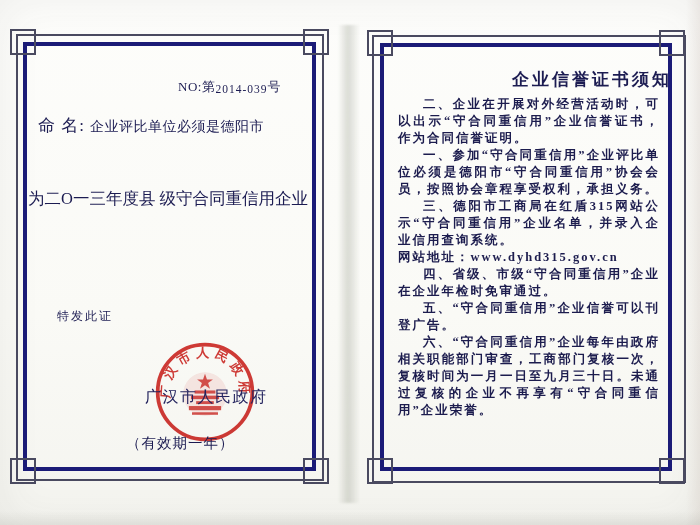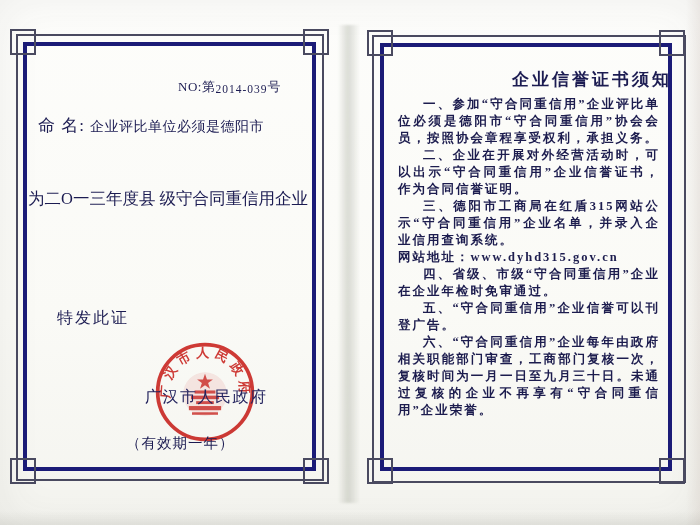--- a/index.html
+++ b/index.html
@@ -91,21 +91,21 @@
 
   .award-line {
     position: absolute; left: 18px; top: 160px;
     width: 290px;
     font-size: 16.5px; letter-spacing: 0px;
     white-space: nowrap;
   }
 
   .issue-line {
     position: absolute; left: 47px; top: 280px;
-    font-size: 16px; letter-spacing: 2px;
+    font-size: 12px; letter-spacing: 2px;
   }
 
   .seal {
     position: absolute; left: 143px; top: 312px;
     width: 104px; height: 104px;
     mix-blend-mode: multiply;
     opacity: 0.92;
   }
 
   .date-line {
@@ -202,23 +202,23 @@
     <div class="rect-thick"></div>
     <div class="corner-sq sq-tl"></div>
     <div class="corner-sq sq-tr"></div>
     <div class="corner-sq sq-bl"></div>
     <div class="corner-sq sq-br"></div>
 
     <div class="notice-title">企业信誉证书须知</div>
 
     <div class="notice-body">
 
+        <p class="indent">二、企业在开展对外经营活动时，可以出示“守合同重信用”企业信誉证书，作为合同信誉证明。</p>
+
         <p class="indent">一、参加“守合同重信用”企业评比单位必须是德阳市“守合同重信用”协会会员，按照协会章程享受权利，承担义务。</p>
-
-        <p class="indent">二、企业在开展对外经营活动时，可以出示“守合同重信用”企业信誉证书，作为合同信誉证明。</p>
 
         <p class="indent">三、德阳市工商局在红盾315网站公示“守合同重信用”企业名单，并录入企业信用查询系统。</p>
 
         <p>网站地址：www.dyhd315.gov.cn</p>
 
         <p class="indent">四、省级、市级“守合同重信用”企业在企业年检时免审通过。</p>
 
         <p class="indent">五、“守合同重信用”企业信誉可以刊登广告。</p>
 
         <p class="indent">六、“守合同重信用”企业每年由政府相关职能部门审查，工商部门复核一次，复核时间为一月一日至九月三十日。未通过复核的企业不再享有“守合同重信用”企业荣誉。</p>

